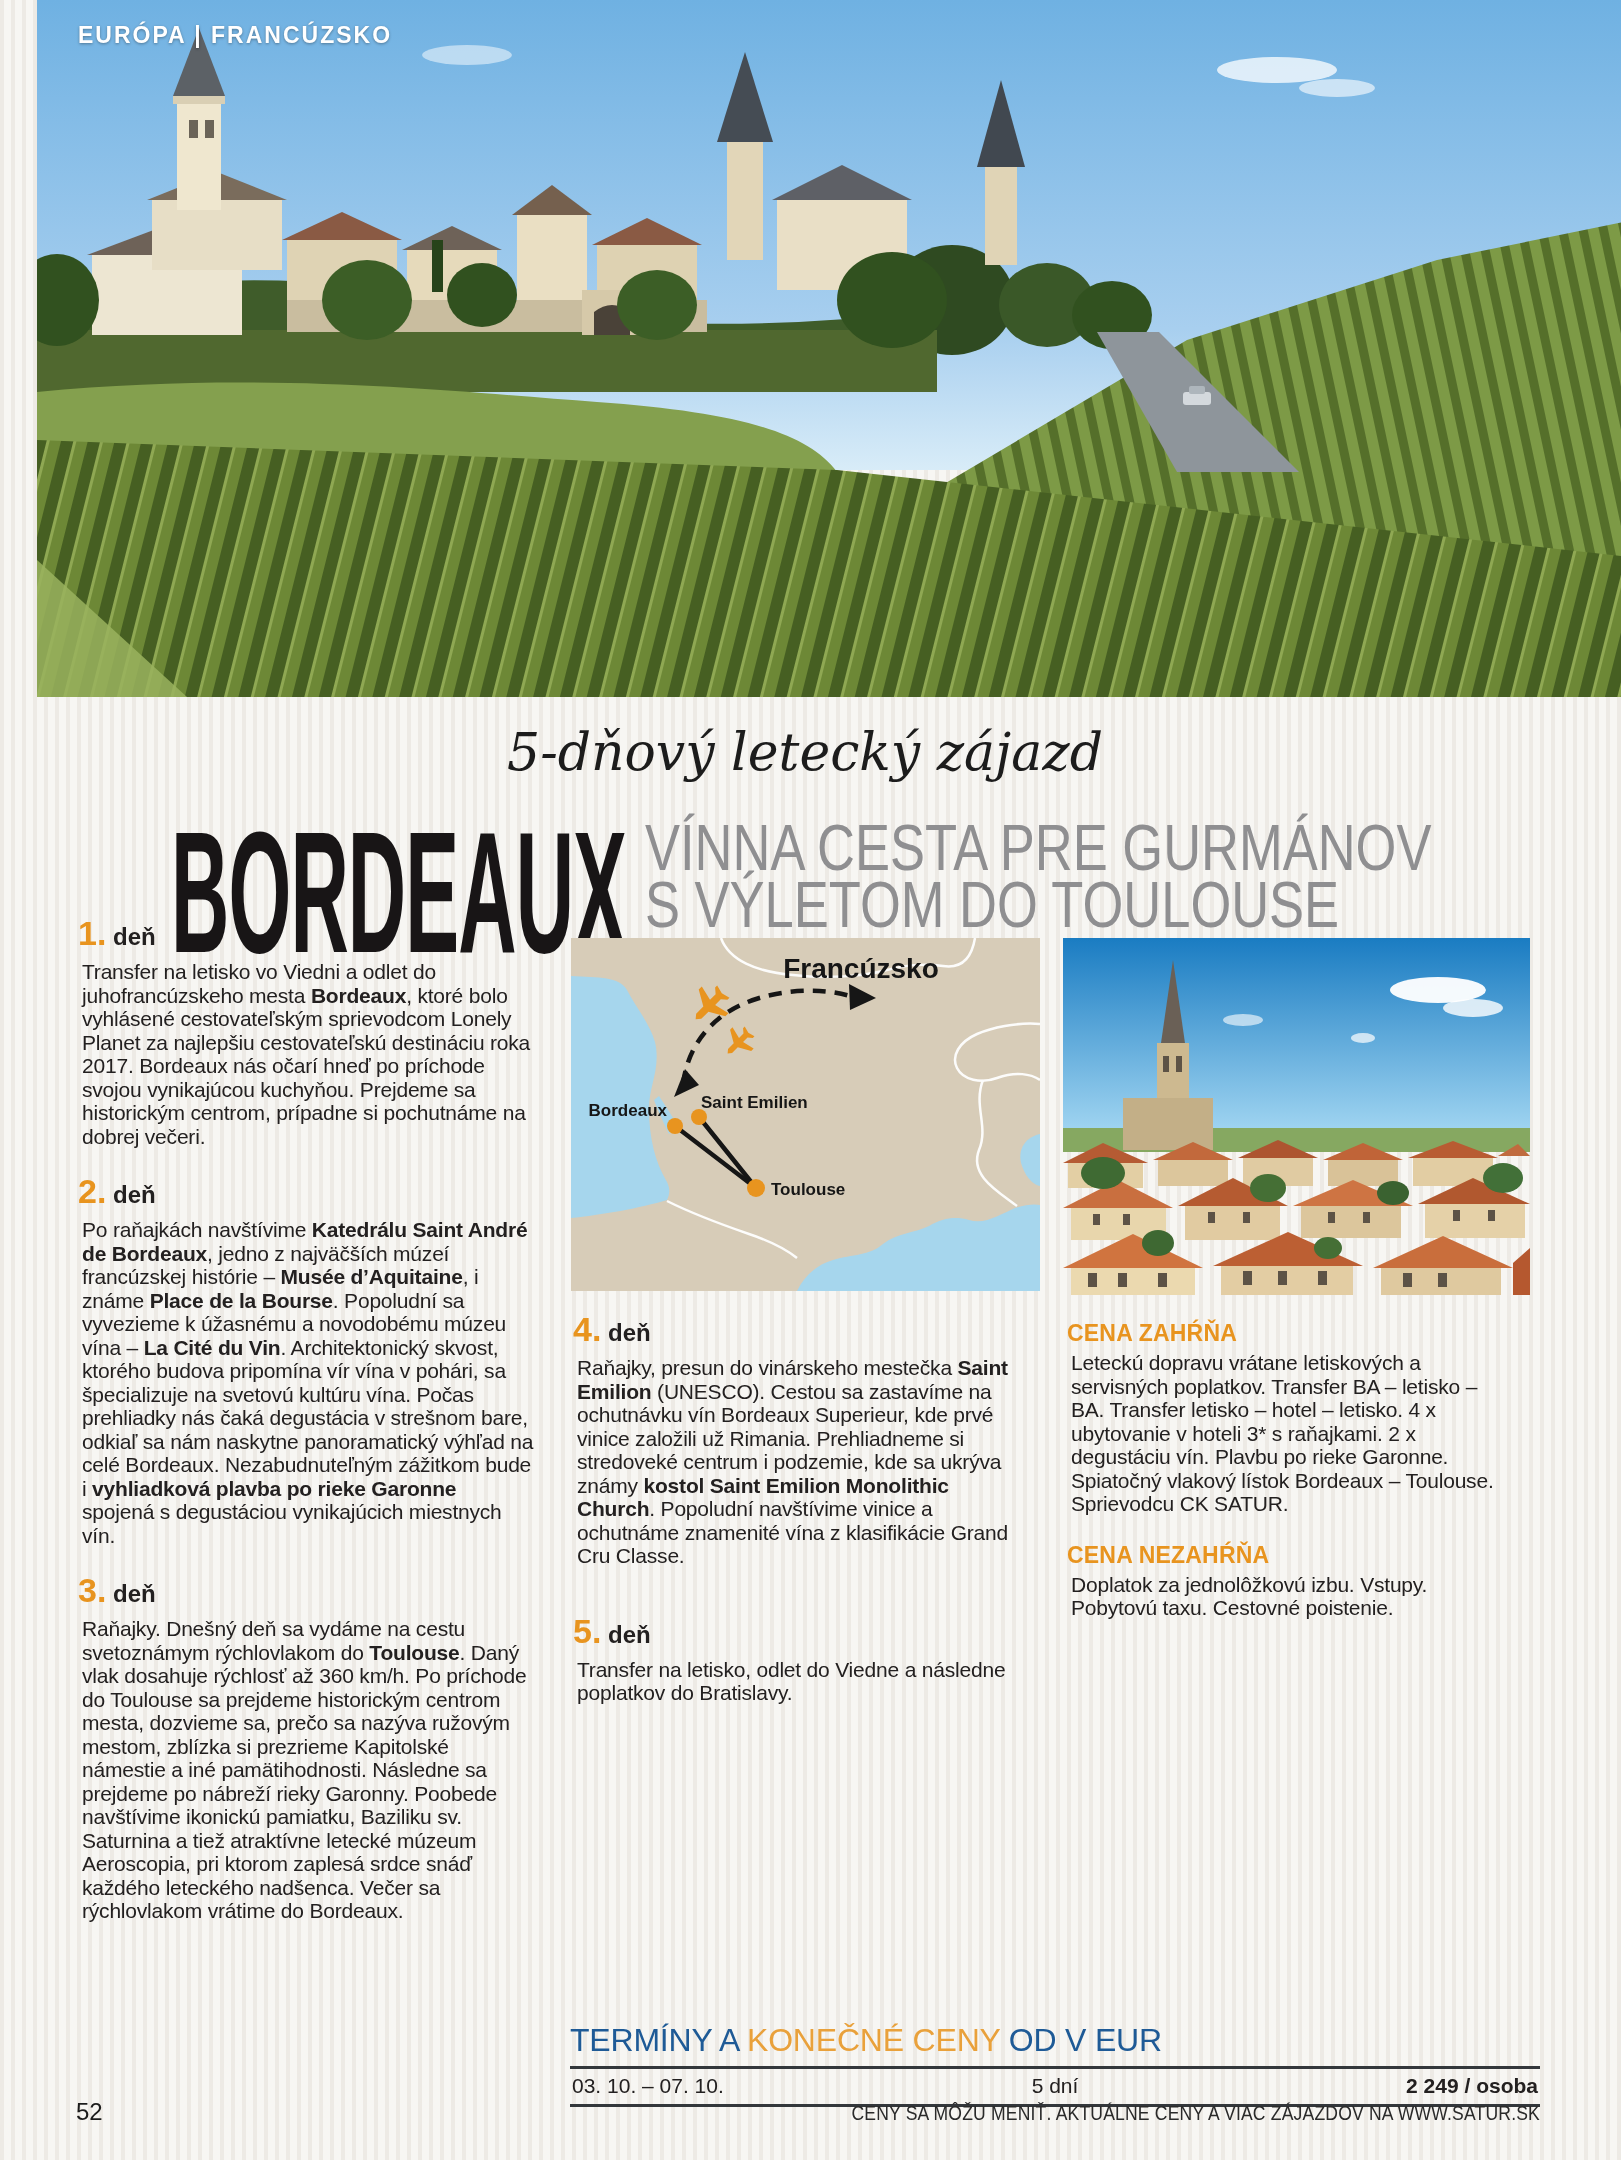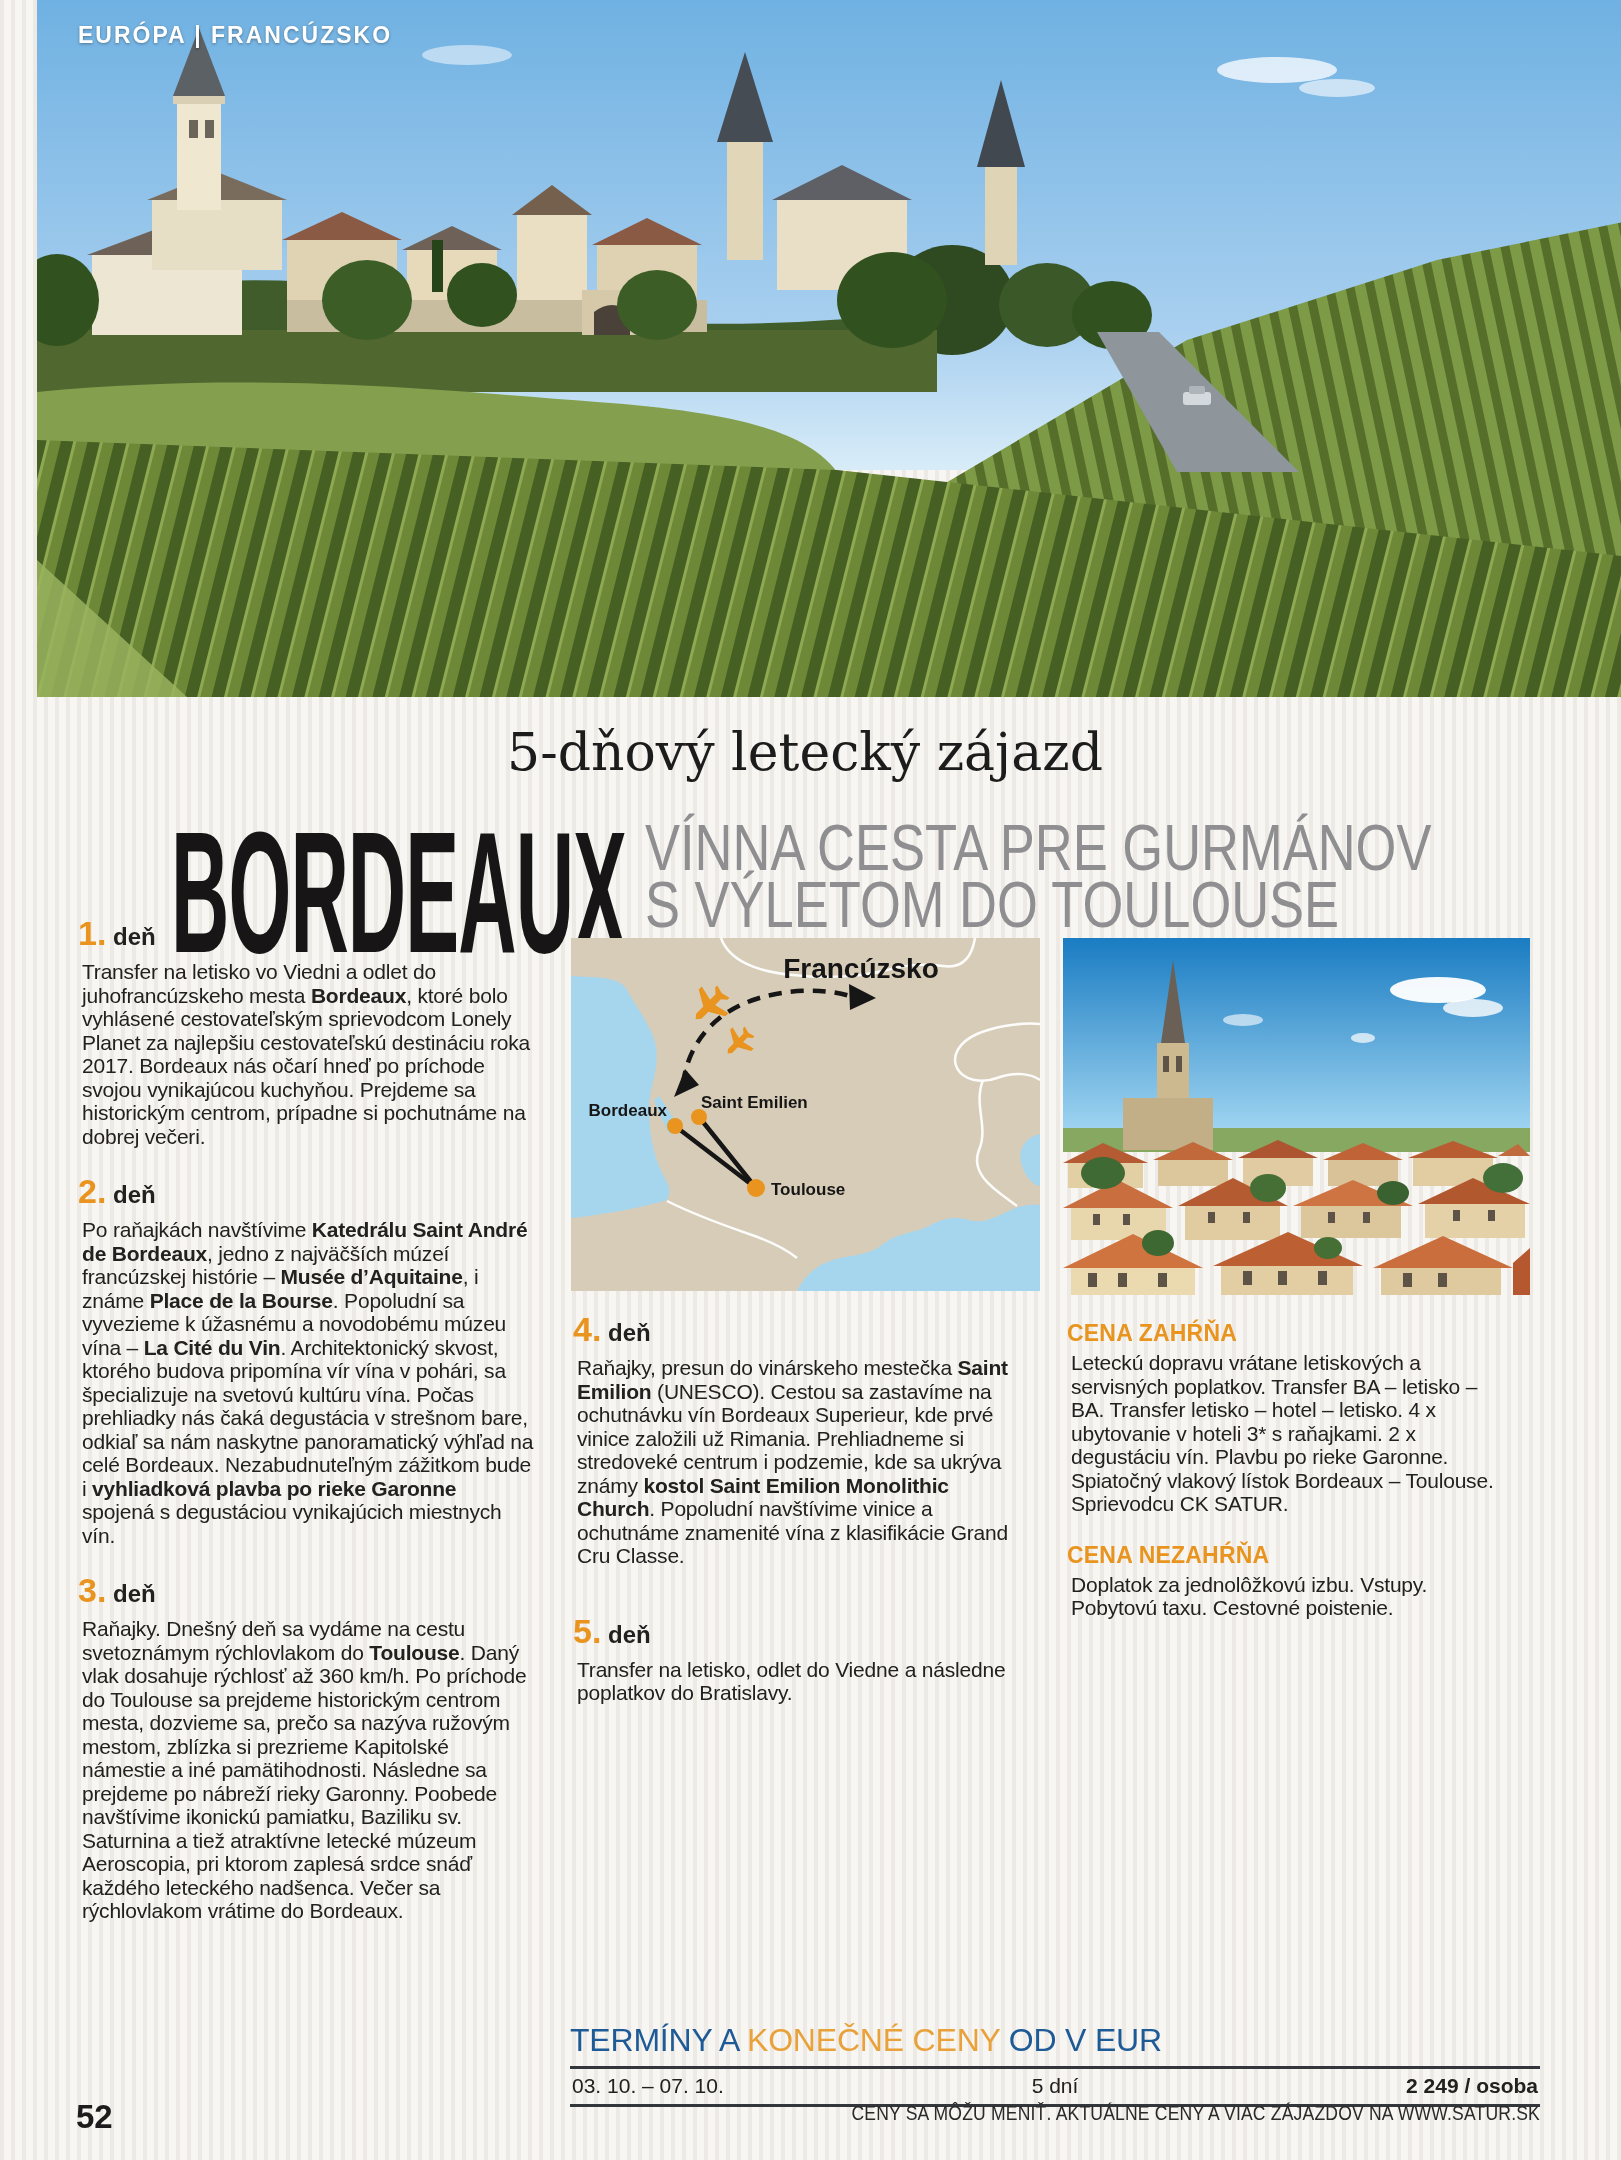--- a/index.html
+++ b/index.html
@@ -11,21 +11,21 @@
   
   .hero{position:absolute;left:0;top:0;width:1621px;height:697px;overflow:hidden;padding-left:37px;}
   .hero svg{display:block;}
   .region-label{
     position:absolute;left:78px;top:22px;color:#fff;font-weight:bold;font-size:23px;
     letter-spacing:2px;text-shadow:0 1px 3px rgba(0,0,0,.35);
   }
   
   .trip-type{
     position:absolute;left:400px;top:722px;width:810px;text-align:center;
-    font-family:"DejaVu Serif","Liberation Serif",serif;
+    font-family:"DejaVu Serif","Liberation Serif",serif;font-style:italic;
     font-size:52px;color:#1c1c1c;
   }
   .big-title{
     position:absolute;left:171px;top:806px;font-size:172px;line-height:1;
     font-weight:bold;color:#181516;letter-spacing:-2px;
     transform:scaleX(0.47);transform-origin:left top;white-space:nowrap;
   }
   .subtitle{
     position:absolute;left:645px;top:820px;font-size:64px;line-height:57px;
     color:#8f8f91;transform:scaleX(0.82);transform-origin:left top;white-space:nowrap;
@@ -53,21 +53,21 @@
   .pt-blue{color:#1e5a96;}
   .pt-orange{color:#e9a13b;}
   .pt-row{
     display:flex;align-items:flex-end;border-top:3px solid #33373b;border-bottom:3px solid #33373b;
     padding:5px 2px 6px 2px;font-size:21px;
   }
   .pt-dates{flex:1;}
   .pt-days{flex:1;text-align:center;}
   .pt-price{flex:1;text-align:right;font-weight:bold;}
   
-  .page-num{position:absolute;left:76px;top:2098px;font-size:33px;font-weight:bold;color:#1c1c1c;}
+  .page-num{position:absolute;left:76px;top:2098px;font-size:24px;font-weight:normal;color:#1c1c1c;}
   .footer-note{
     position:absolute;right:81px;top:2102px;font-size:19.5px;color:#2a2a2a;
     transform:scaleX(0.9);transform-origin:right center;white-space:nowrap;letter-spacing:0.2px;
   }
 </style>
 </head>
 <body>
 
 <div class="page">
 

